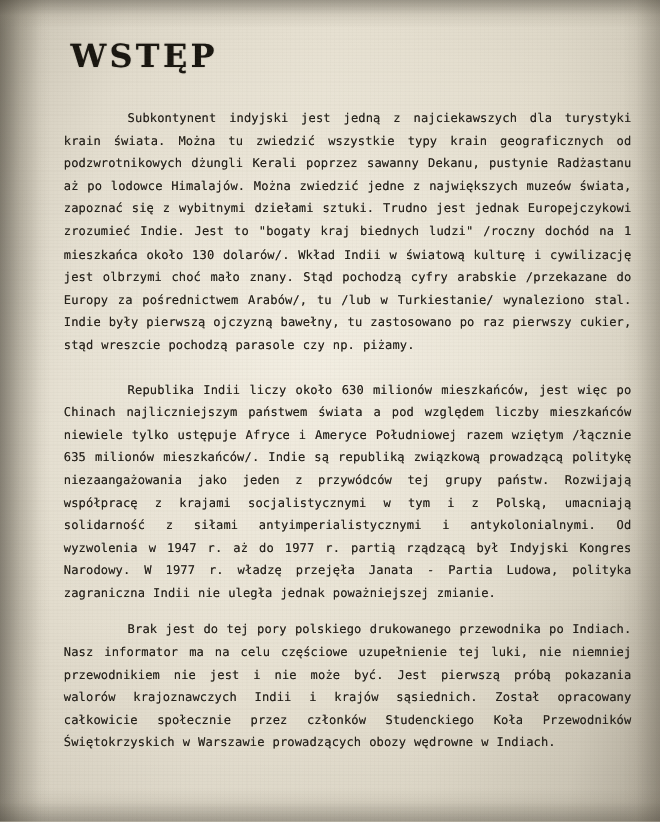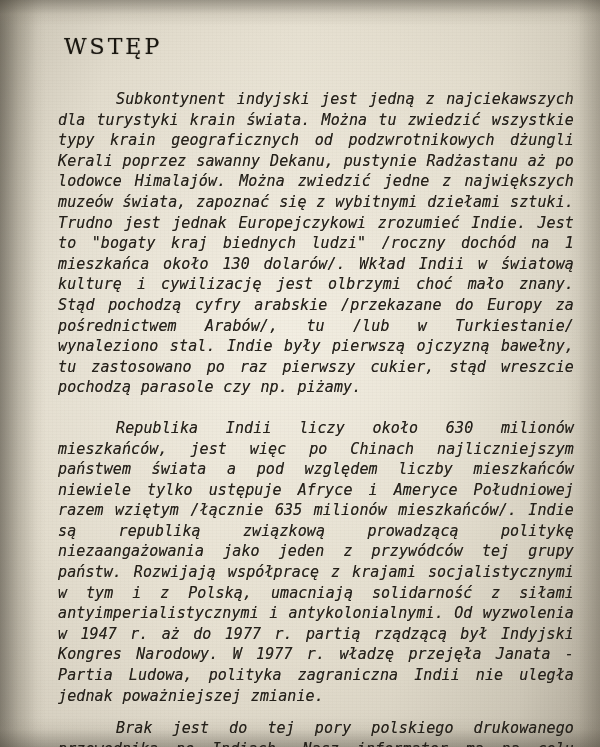--- a/index.html
+++ b/index.html
@@ -53,39 +53,38 @@
     pointer-events: none;
   }
   .content {
     position: absolute;
     left: 58px;
     top: 34px;
     right: 26px;
   }
   .doc-title {
     font-family: "DejaVu Serif", serif;
-    font-weight: normal;
-    font-size: 22px;
+    font-weight: bold;
+    font-size: 29px;
     letter-spacing: 3px;
     color: #191610;
     margin: 0 0 30px 6px;
     text-shadow: 0 0 1px rgba(25,22,16,0.5);
   }
   .para {
     font-family: "DejaVu Sans Mono", monospace;
-    font-size: 15px;
+    font-size: 11px;
     line-height: 20.6px;
     color: #24201a;
     margin: 0 0 1px 0;
     text-align: justify;
     text-indent: 58px;
     letter-spacing: 0.1px;
     word-spacing: 0.5px;
     text-shadow: 0 0 0.6px rgba(36,32,26,0.55);
-    font-style: italic;
   }
   .para.p2 { margin-top: 20px; }
   .para.p3 { margin-top: 12px; }
   
   .grain {
     position: absolute;
     inset: 0;
     pointer-events: none;
     opacity: 0.30;
     background-image:

